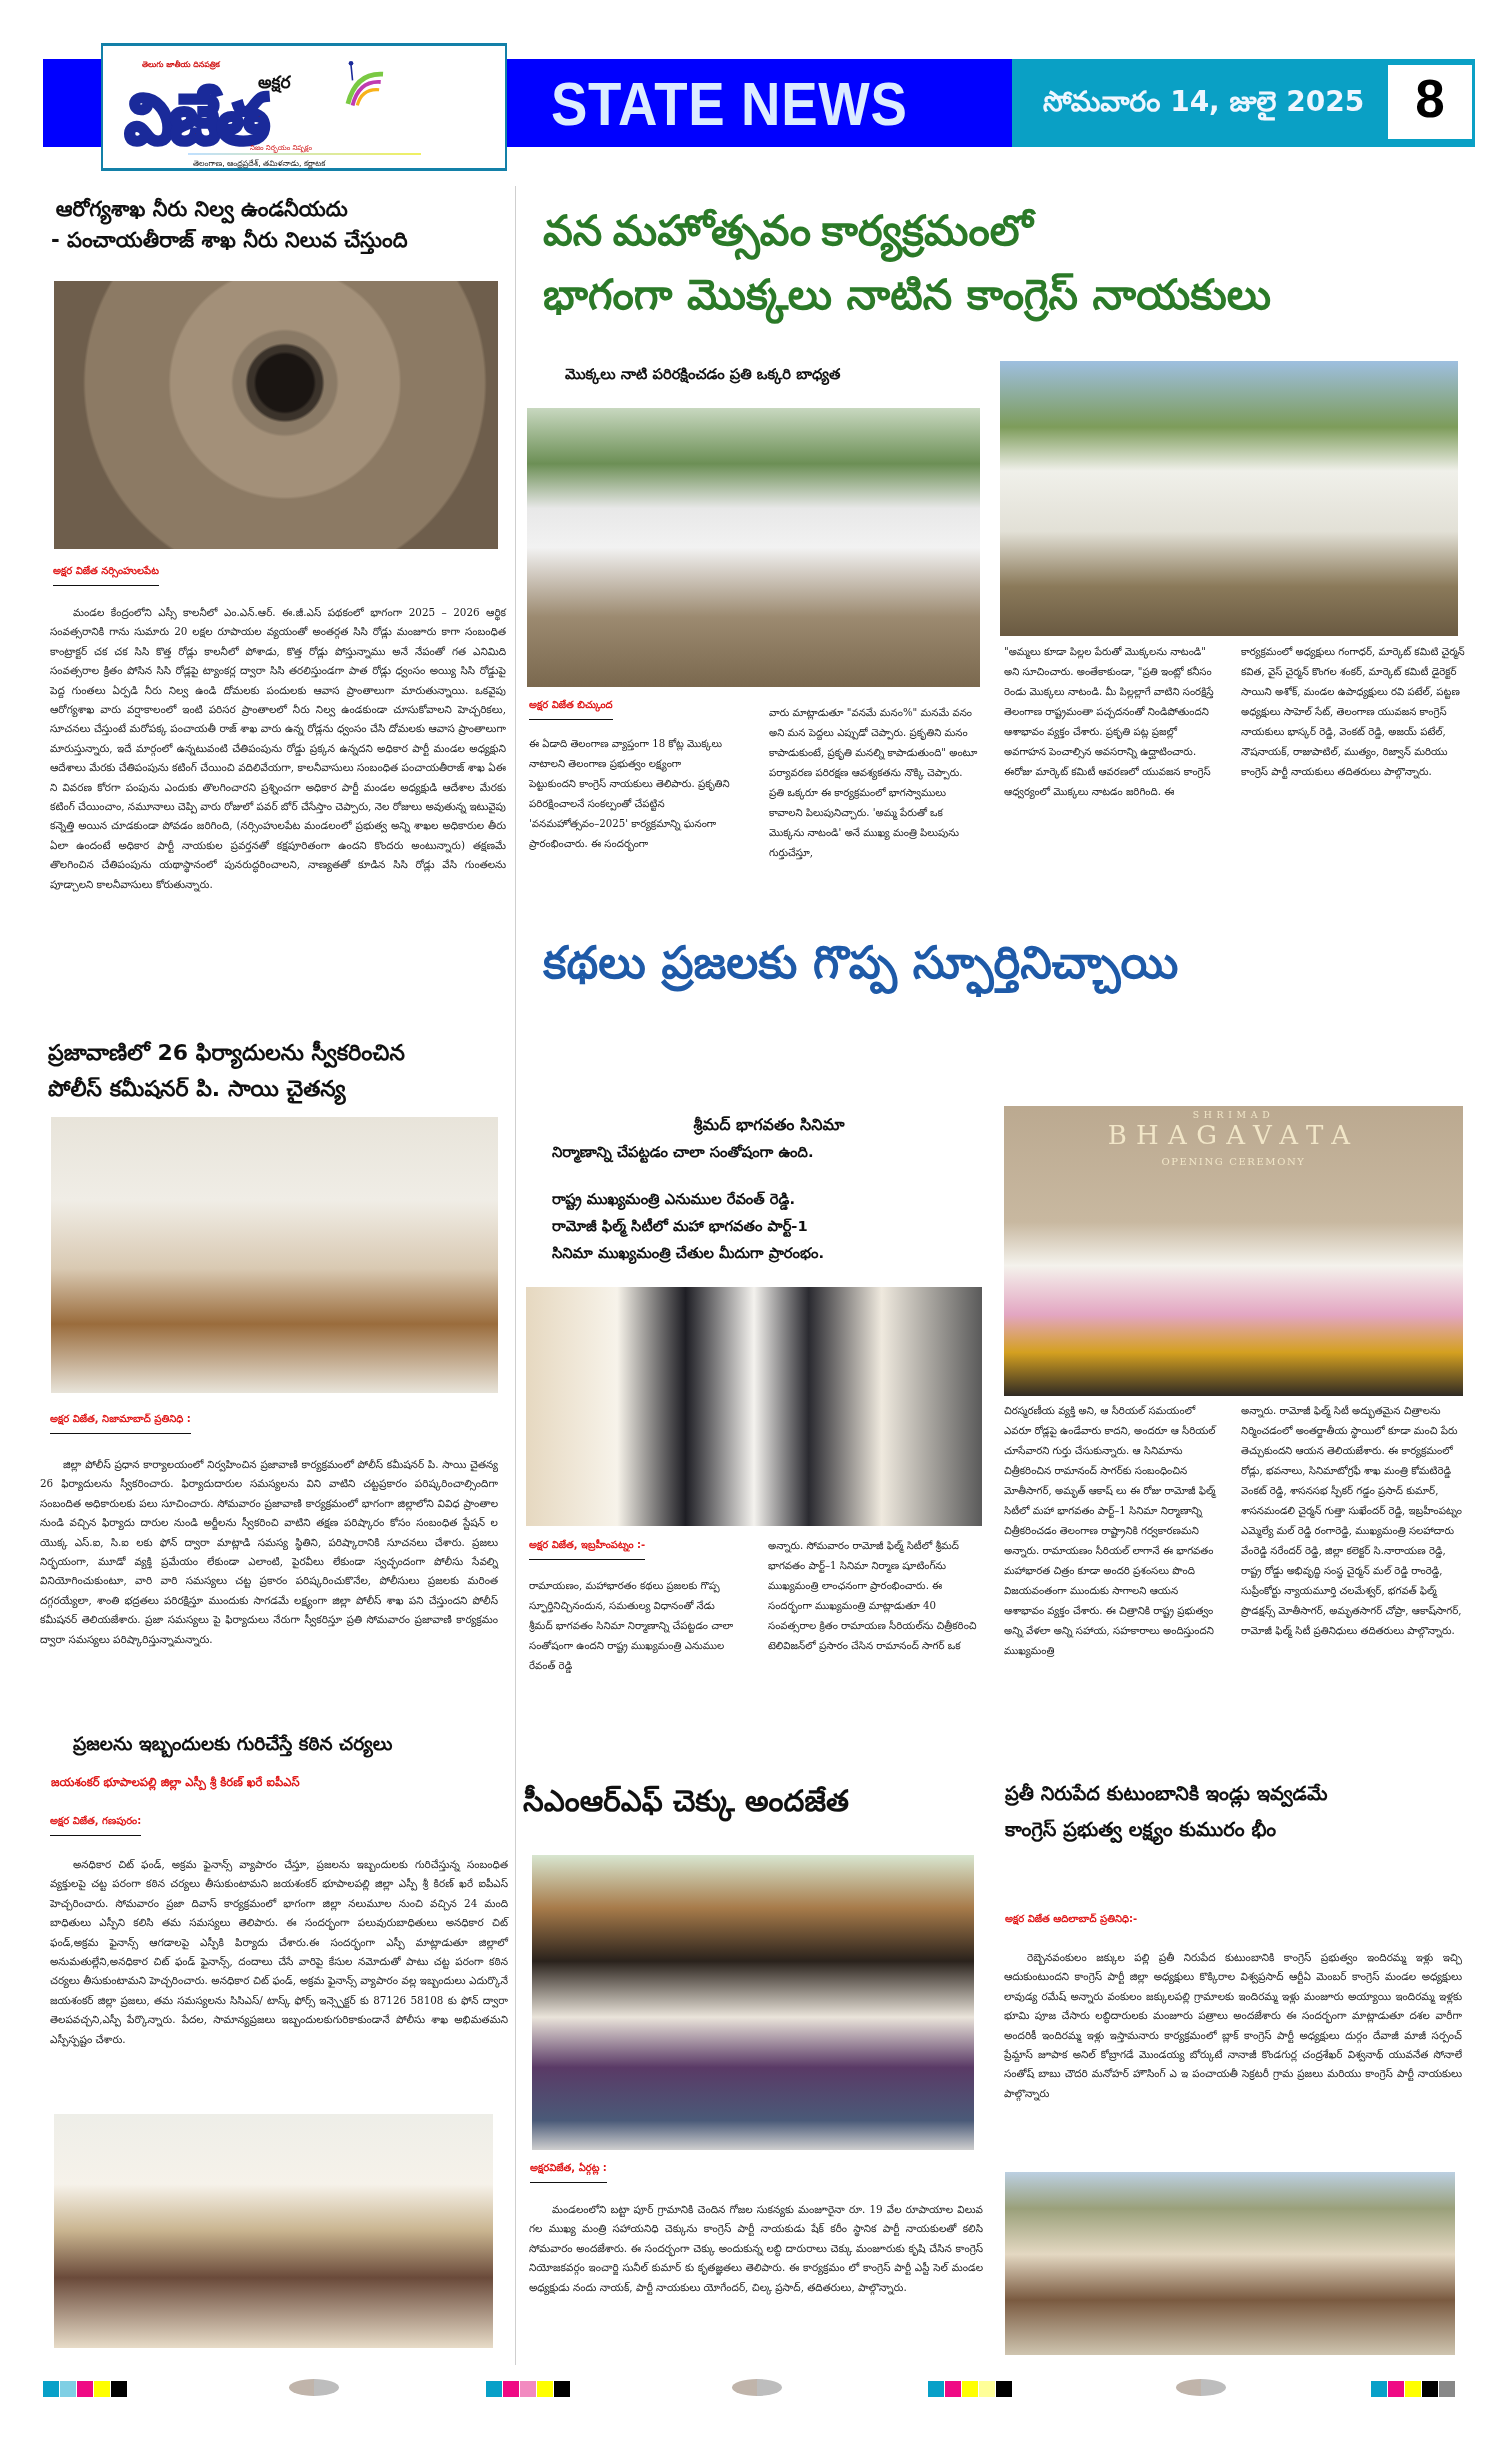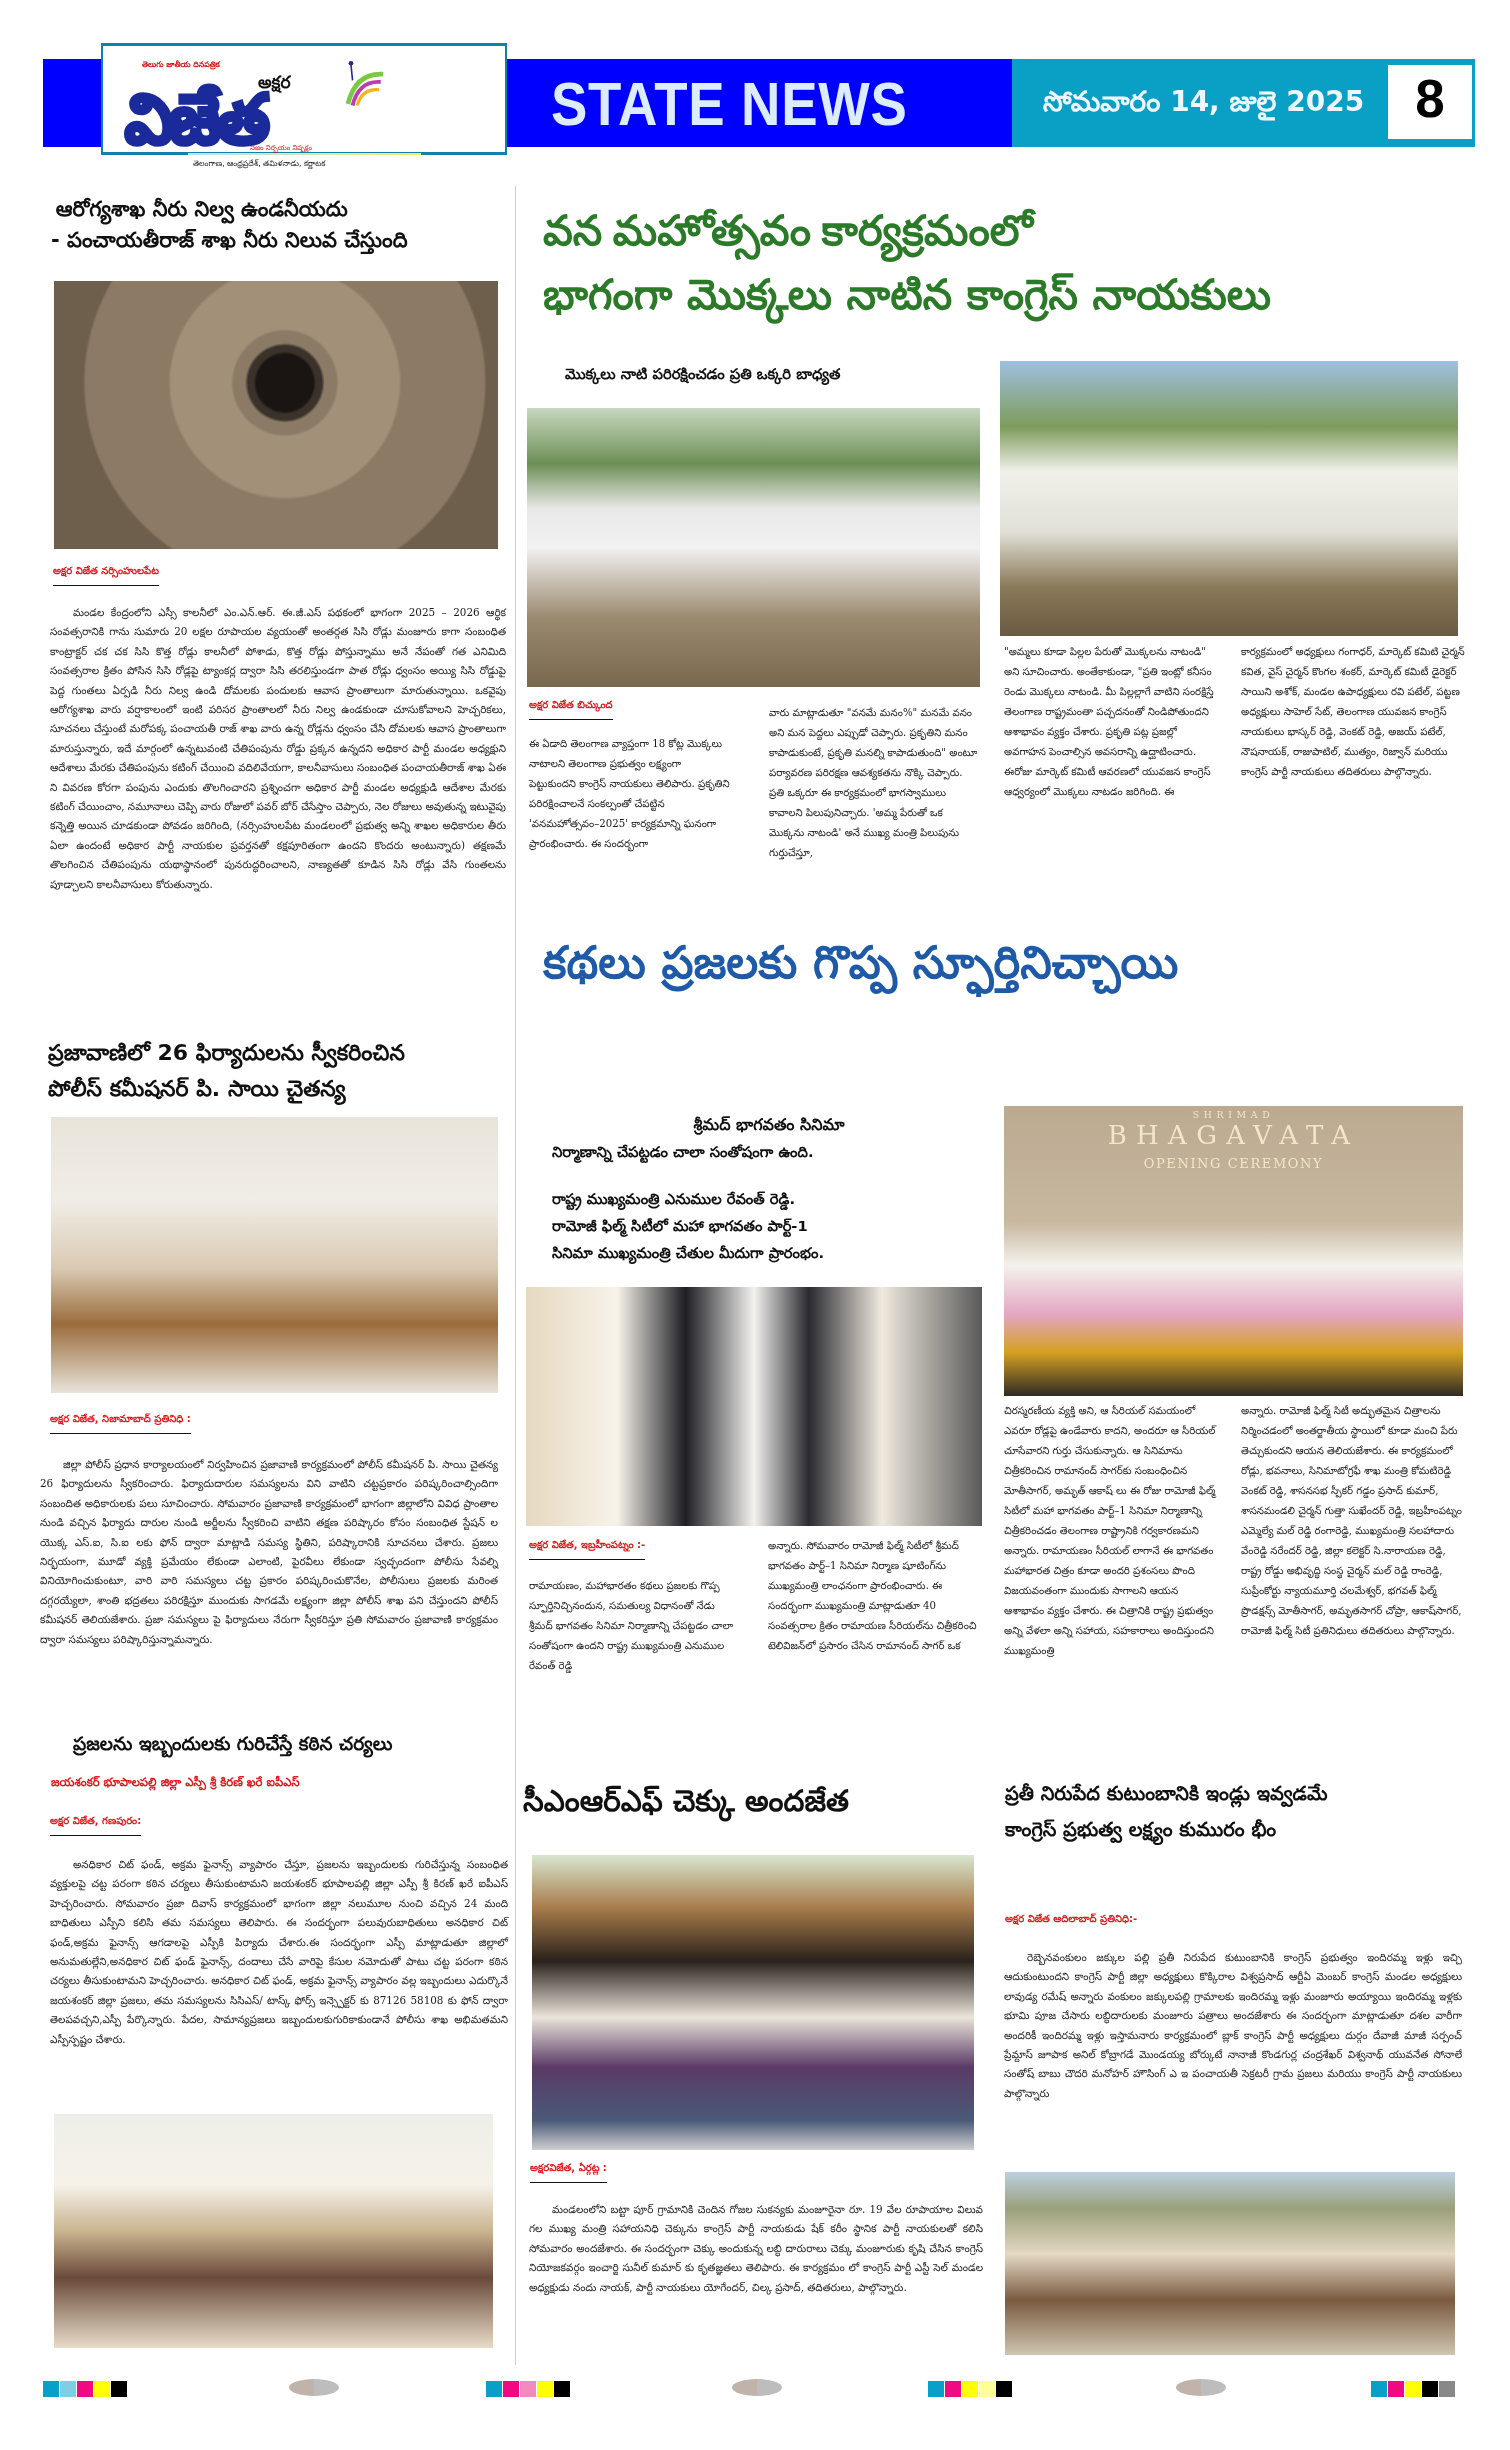--- a/index.html
+++ b/index.html
@@ -3,21 +3,21 @@
 <meta charset="utf-8">
 <style>
   * { box-sizing: border-box; margin: 0; padding: 0; }
   html, body { width: 1511px; height: 2450px; background: #ffffff; }
   body { position: relative; font-family: "DejaVu Sans", "Liberation Sans", sans-serif; color: #111; overflow: hidden; }
   .abs { position: absolute; }
 
   
   .mast-bar { left: 43px; top: 59px; width: 1432px; height: 88px; background: #0000ff; }
   .mast-date-block { left: 1012px; top: 59px; width: 463px; height: 88px; background: #0aa0c5; }
-  .logo-box { left: 101px; top: 43px; width: 406px; height: 112px; background: #fff; border: 3.1px solid #1380a8; border-left-width: 2.3px; border-right-width: 2.3px; }
+  .logo-box { left: 101px; top: 43px; width: 406px; height: 128px; background: #fff; border: 3.1px solid #1380a8; border-left-width: 2.3px; border-right-width: 2.3px; }
   .logo-tag { left: 39px; top: 14px; font-size: 7.8px; color: #d01010; font-weight: bold; }
   .logo-akshara { left: 155px; top: 26px; font-size: 17px; color: #111; font-weight: bold; }
   .logo-main { left: 22px; top: 34px; font-size: 68px; font-weight: 900; color: #7f1d1d; -webkit-text-stroke: 3.9px #1a2a9a; letter-spacing: -3.1px; font-family: "DejaVu Sans", sans-serif; }
   .logo-sub1 { left: 147px; top: 98px; font-size: 7px; color: #d01010; }
   .logo-line { left: 85px; top: 107px; width: 233px; height: 1.6px; background: linear-gradient(90deg,#c0e0ff,#f0f060); }
   .logo-sub2 { left: 90px; top: 113px; font-size: 7.8px; color: #222; }
   .peacock { left: 237px; top: 11px; width: 47px; height: 50px; }
   .state-news { left: 551px; top: 68px; font-size: 62px; font-weight: 900; color: #dcecff; font-family: "Liberation Sans", sans-serif; letter-spacing: 0.8px; transform: scaleX(0.88); transform-origin: left center; }
   .mast-date { left: 1043px; top: 85px; font-size: 28px; font-weight: bold; color: #eef6ff; }
   .page-num-box { left: 1388px; top: 65px; width: 84px; height: 74px; background: #fff; }
@@ -133,21 +133,21 @@
 <div class="abs" style="left:552px; top:1111px; width:434px;">
   <div class="hl-black" style="font-size:16px; line-height:27px;text-align:center;">శ్రీమద్ భాగవతం సినిమా</div>
   <div class="hl-black" style="font-size:14.7px; line-height:27px;">నిర్మాణాన్ని చేపట్టడం చాలా సంతోషంగా ఉంది.</div>
   <div class="hl-black" style="font-size:14.7px; line-height:27px;margin-top:20px;">రాష్ట్ర ముఖ్యమంత్రి ఎనుముల రేవంత్ రెడ్డి.</div>
   <div class="hl-black" style="font-size:14.7px; line-height:27px;">రామోజీ ఫిల్మ్ సిటీలో మహా భాగవతం పార్ట్-1</div>
   <div class="hl-black" style="font-size:14.7px; line-height:27px;">సినిమా ముఖ్యమంత్రి చేతుల మీదుగా ప్రారంభం.</div>
 </div>
 <div class="abs photo ph-bhag1" style="left:1004px; top:1106px; width:459px; height:290px;">
   <div class="abs" style="left:0; top:3.1px; width:100%; text-align:center; font-family:'DejaVu Serif',serif; color:#f1e6c8; font-size:9.3px; letter-spacing:4.7px;">SHRIMAD</div>
   <div class="abs" style="left:0; top:14px; width:100%; text-align:center; font-family:'DejaVu Serif',serif; color:#f1e6c8; font-size:26px; letter-spacing:9.3px;">BHAGAVATA</div>
-  <div class="abs" style="left:0; top:50px; width:100%; text-align:center; font-family:'DejaVu Serif',serif; color:#f1e6c8; font-size:13px; letter-spacing:1.6px;">OPENING CEREMONY</div>
+  <div class="abs" style="left:0; top:50px; width:100%; text-align:center; font-family:'DejaVu Serif',serif; color:#f1e6c8; font-size:10px; letter-spacing:1.6px;">OPENING CEREMONY</div>
 </div>
 <div class="abs photo ph-bhag2" style="left:526px; top:1287px; width:456px; height:239px;"></div>
 <div class="abs" style="left:529px; top:1536px;">
   <span class="dateline" style="font-size:10px;">అక్షర విజేత, ఇబ్రహీంపట్నం :-</span>
 </div>
 <div class="abs col-text" style="left:529px; top:1576px; width:206px;">రామాయణం, మహాభారతం కథలు ప్రజలకు గొప్ప స్ఫూర్తినిచ్చినందున, సమతుల్య విధానంతో నేడు శ్రీమద్ భాగవతం సినిమా నిర్మాణాన్ని చేపట్టడం చాలా సంతోషంగా ఉందని రాష్ట్ర ముఖ్యమంత్రి ఎనుముల రేవంత్ రెడ్డి</div>
 <div class="abs col-text" style="left:768px; top:1536px; width:214px;">అన్నారు. సోమవారం రామోజీ ఫిల్మ్ సిటీలో శ్రీమద్ భాగవతం పార్ట్–1 సినిమా నిర్మాణ షూటింగ్‌ను ముఖ్యమంత్రి లాంఛనంగా ప్రారంభించారు. ఈ సందర్భంగా ముఖ్యమంత్రి మాట్లాడుతూ 40 సంవత్సరాల క్రితం రామాయణ సీరియల్‌ను చిత్రీకరించి టెలివిజన్‌లో ప్రసారం చేసిన రామానంద్ సాగర్ ఒక</div>
 <div class="abs col-text" style="left:1004px; top:1401px; width:217px;">చిరస్మరణీయ వ్యక్తి అని, ఆ సీరియల్ సమయంలో ఎవరూ రోడ్లపై ఉండేవారు కాదని, అందరూ ఆ సీరియల్ చూసేవారని గుర్తు చేసుకున్నారు. ఆ సినిమాను చిత్రీకరించిన రామానంద్ సాగర్‌కు సంబంధించిన మోతీసాగర్, అమృత్ ఆకాష్ లు ఈ రోజు రామోజీ ఫిల్మ్ సిటీలో మహా భాగవతం పార్ట్–1 సినిమా నిర్మాణాన్ని చిత్రీకరించడం తెలంగాణ రాష్ట్రానికి గర్వకారణమని అన్నారు. రామాయణం సీరియల్ లాగానే ఈ భాగవతం మహాభారత చిత్రం కూడా అందరి ప్రశంసలు పొంది విజయవంతంగా ముందుకు సాగాలని ఆయన ఆశాభావం వ్యక్తం చేశారు. ఈ చిత్రానికి రాష్ట్ర ప్రభుత్వం అన్ని వేళలా అన్ని సహాయ, సహకారాలు అందిస్తుందని ముఖ్యమంత్రి</div>
 <div class="abs col-text" style="left:1241px; top:1401px; width:225px;">అన్నారు. రామోజీ ఫిల్మ్ సిటీ అద్భుతమైన చిత్రాలను నిర్మించడంలో అంతర్జాతీయ స్థాయిలో కూడా మంచి పేరు తెచ్చుకుందని ఆయన తెలియజేశారు. ఈ కార్యక్రమంలో రోడ్లు, భవనాలు, సినిమాటోగ్రఫీ శాఖ మంత్రి కోమటిరెడ్డి వెంకట్ రెడ్డి, శాసనసభ స్పీకర్ గడ్డం ప్రసాద్ కుమార్, శాసనమండలి చైర్మన్ గుత్తా సుఖేందర్ రెడ్డి, ఇబ్రహీంపట్నం ఎమ్మెల్యే మల్ రెడ్డి రంగారెడ్డి, ముఖ్యమంత్రి సలహాదారు వేంరెడ్డి నరేందర్ రెడ్డి, జిల్లా కలెక్టర్ సి.నారాయణ రెడ్డి, రాష్ట్ర రోడ్డు అభివృద్ధి సంస్థ చైర్మన్ మల్ రెడ్డి రాంరెడ్డి, సుప్రీంకోర్టు న్యాయమూర్తి చలమేశ్వర్, భగవత్ ఫిల్మ్ ప్రొడక్షన్స్ మోతీసాగర్, అమృతసాగర్ చోప్రా, ఆకాష్‌సాగర్, రామోజీ ఫిల్మ్ సిటీ ప్రతినిధులు తదితరులు పాల్గొన్నారు.</div>
 

